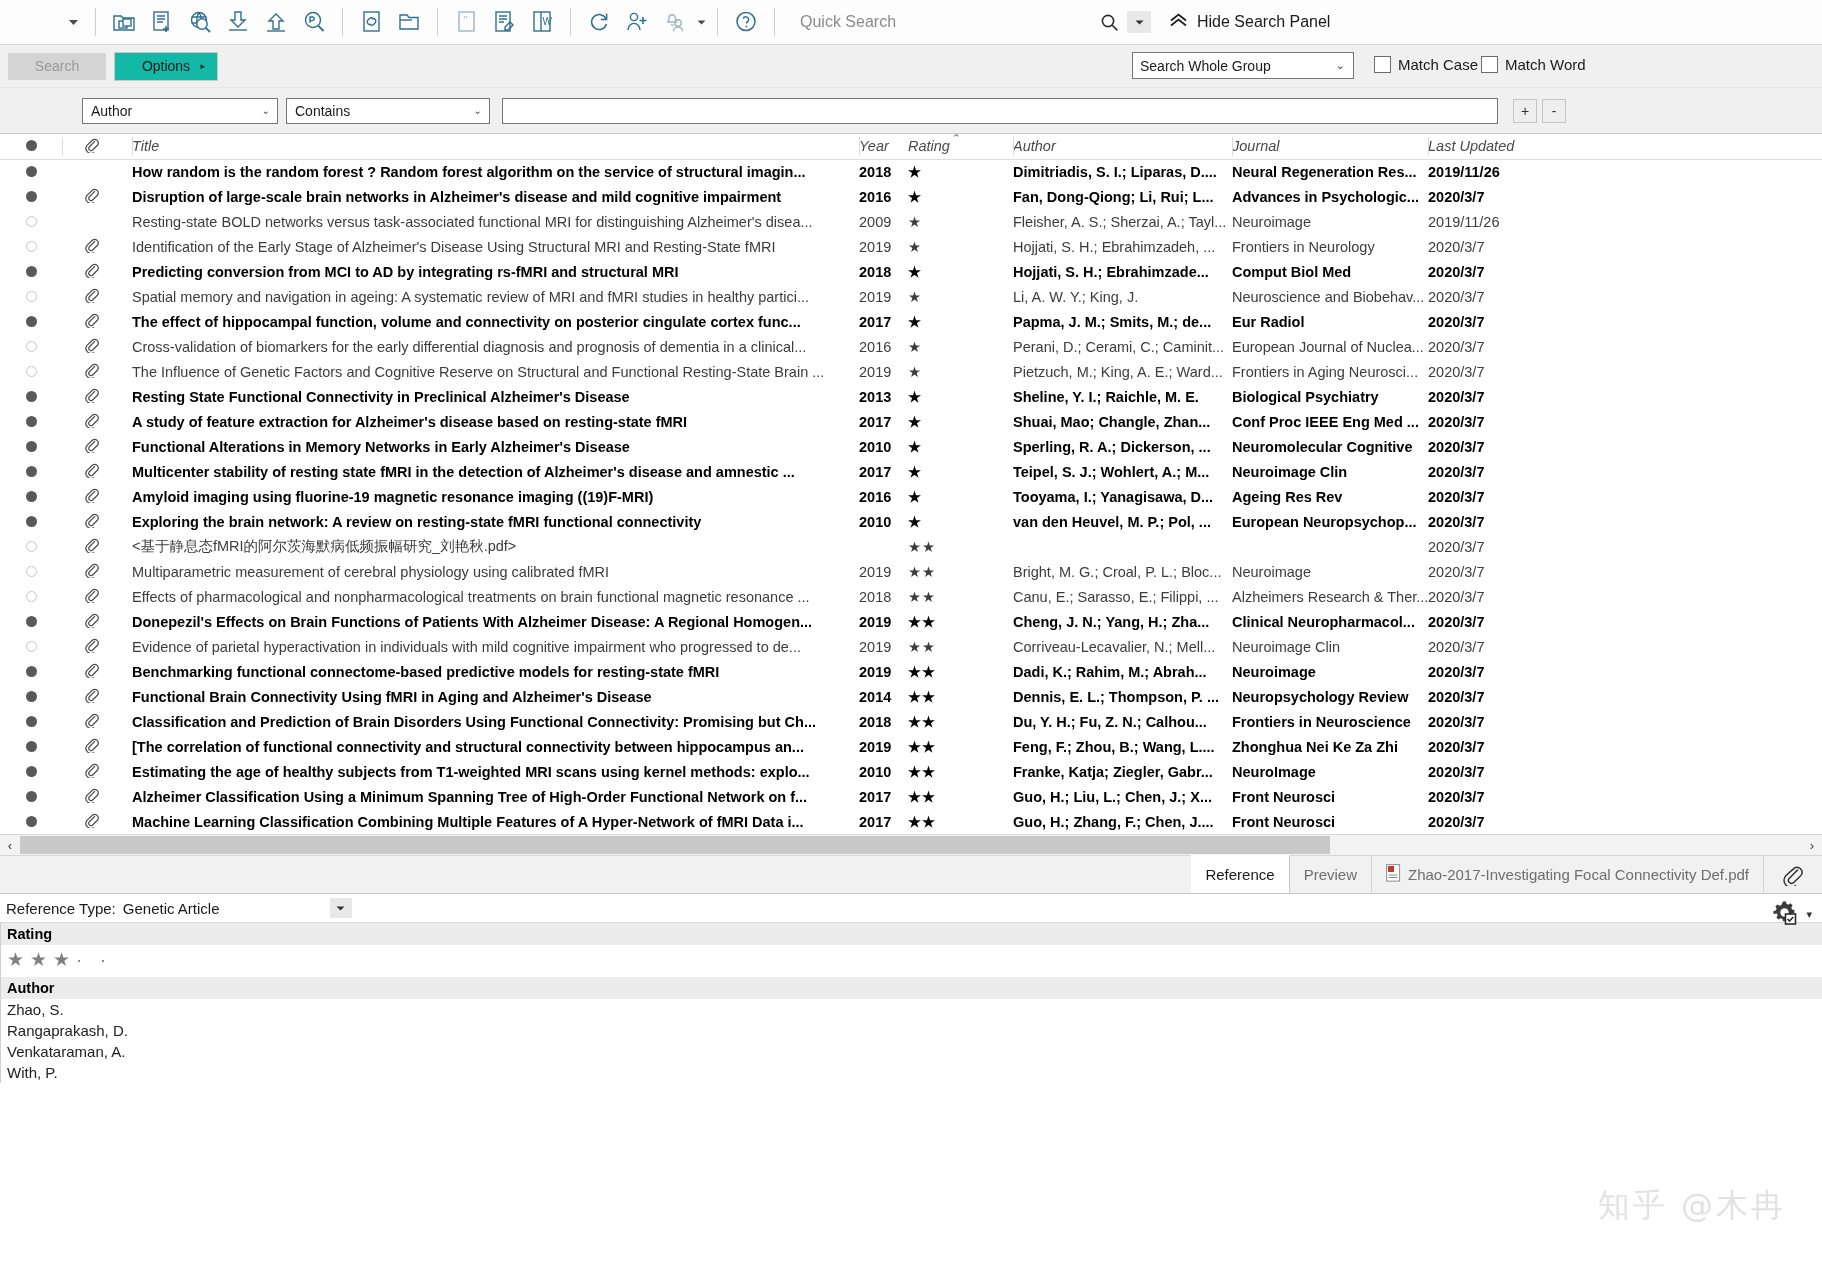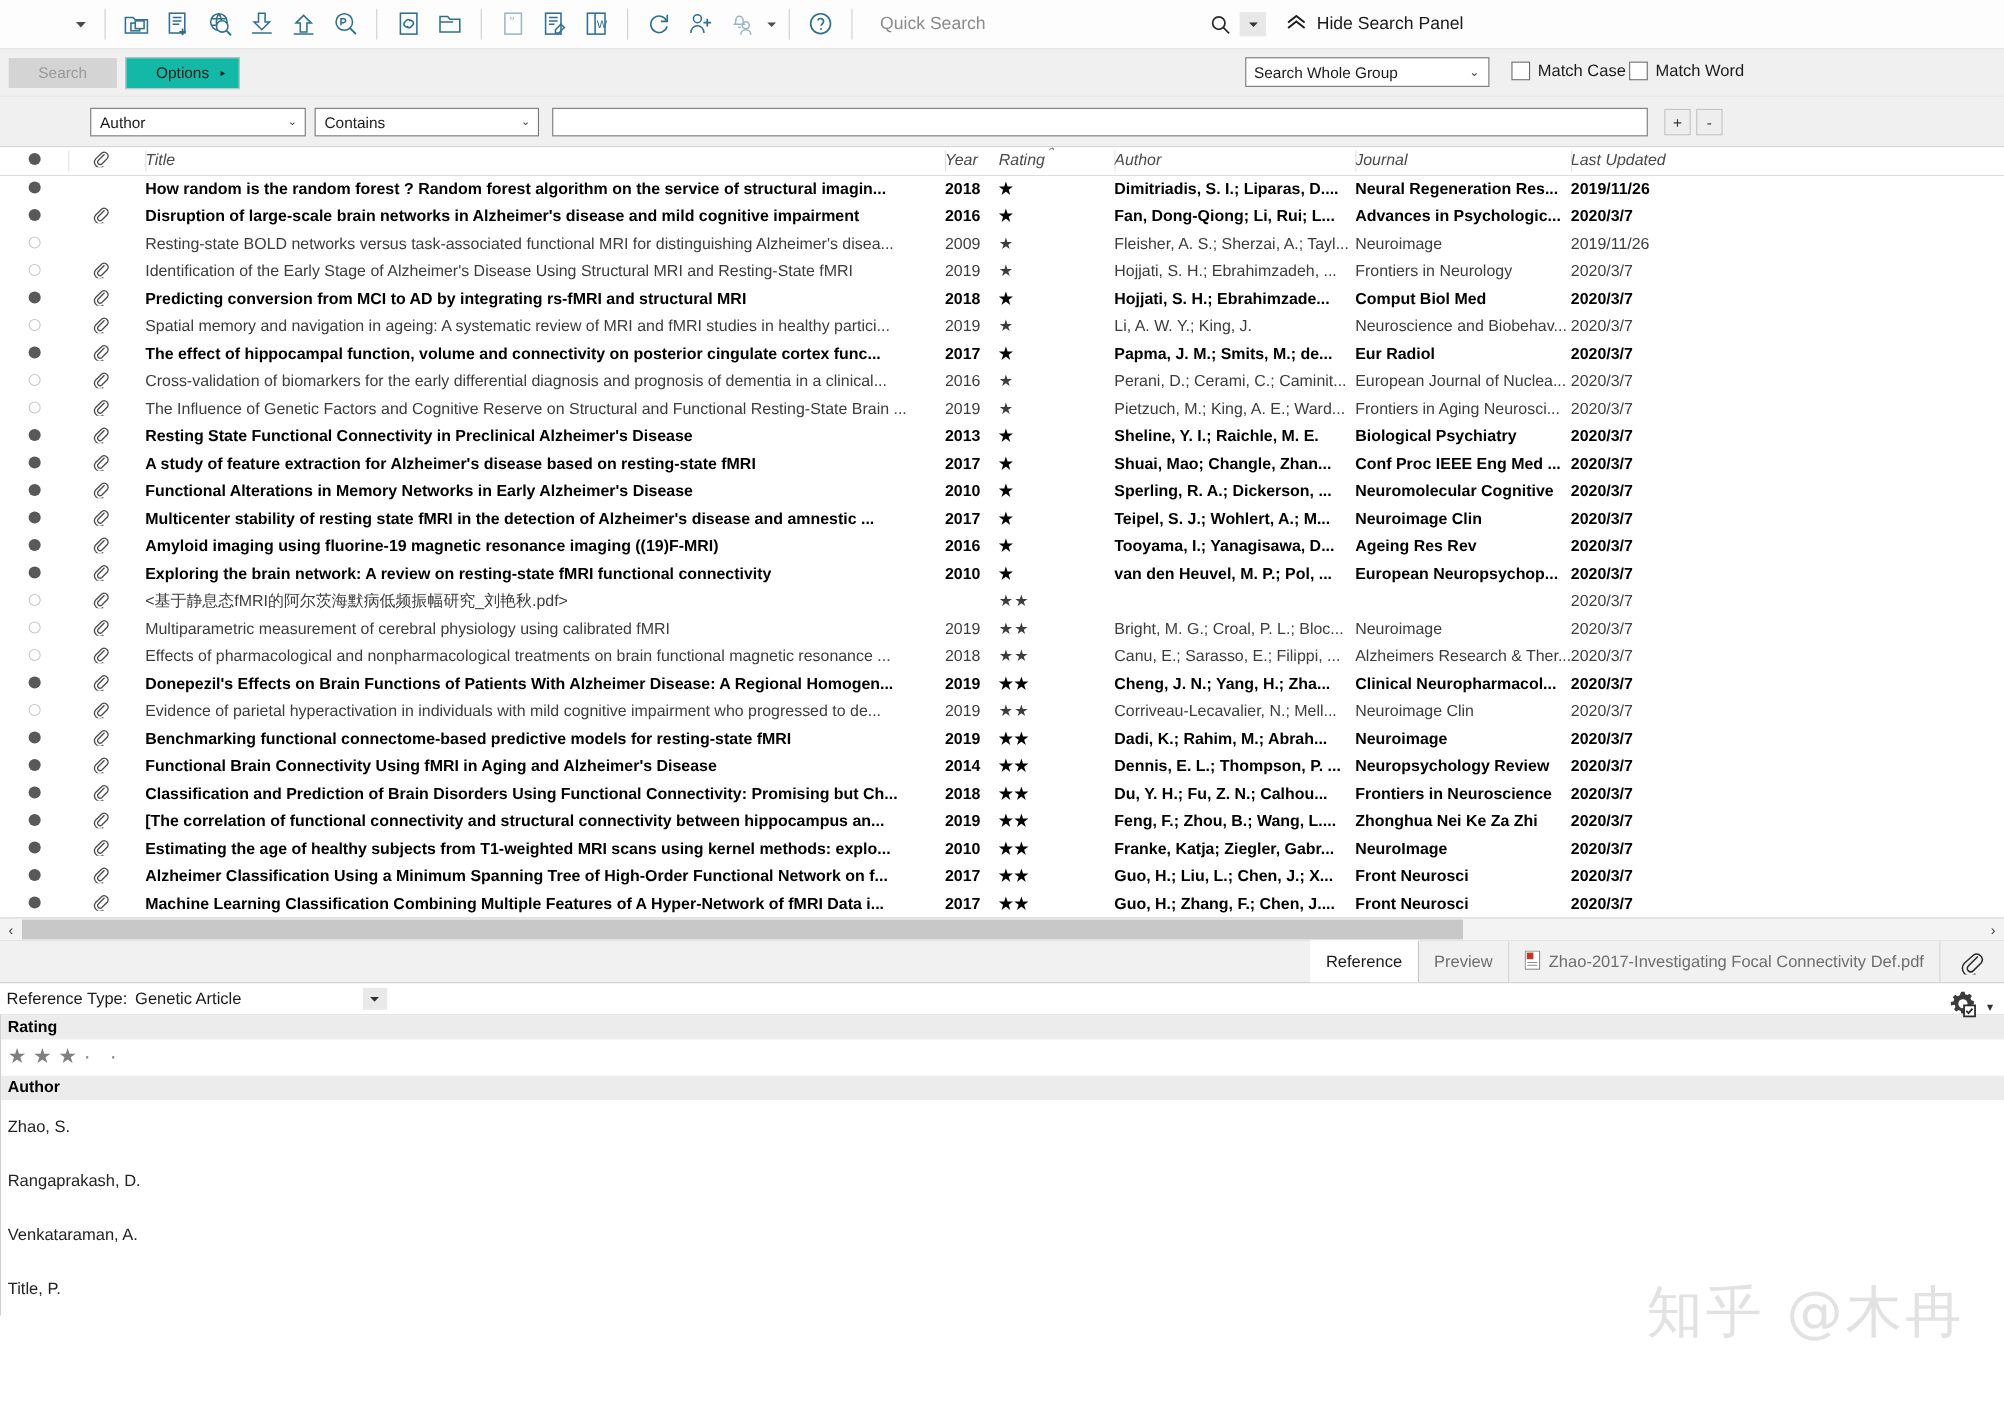--- a/index.html
+++ b/index.html
@@ -231,27 +231,27 @@
     font-size: 9px; color: #333; cursor: pointer;
   }
   .gear-area {
     position: absolute; right: 10px; top: 6px;
     display: flex; align-items: center; gap: 8px;
   }
   .fieldhdr {
     background: #ececec; font-weight: bold; font-size: 14.5px;
     padding: 3px 6px; color: #000;
   }
-  .fieldval { padding: 16px 6px; font-size: 15px; color: #222; }
+  .fieldval { padding: 2px 6px; font-size: 15px; color: #222; }
   .ratingstars { padding: 3px 6px 6px 6px; color: #808080; font-size: 19px; letter-spacing: 6px; }
   .leftborder { border-left: 1px solid #d0d0d0; }
 
   .watermark {
     position: absolute; right: 36px; bottom: 52px;
-    font-size: 51px; color: #e2e2e2; letter-spacing: 3px;
+    font-size: 32px; color: #e2e2e2; letter-spacing: 3px;
     font-family: "DejaVu Sans", sans-serif;
     pointer-events: none; user-select: none;
   }
 </style>
 </head>
 <body>
 
 <div id="app">
 
   <div class="toolbar">
@@ -853,19 +853,19 @@
     <div class="leftborder" style="border-top:1px solid #d8d8d8;">
       <div class="fieldhdr">Rating</div>
       <div class="ratingstars">
         <span>★★★</span><span>· ·</span>
       </div>
       <div class="fieldhdr">Author</div>
       <div id="authors-box">
           <div class="fieldval">Zhao, S.</div>
           <div class="fieldval">Rangaprakash, D.</div>
           <div class="fieldval">Venkataraman, A.</div>
-          <div class="fieldval">Title, P.</div>
+          <div class="fieldval">With, P.</div>
         </div>
     </div>
   </div>
 
   <div class="watermark">知乎 @木冉</div>
 </div>
 
 </body></html>

